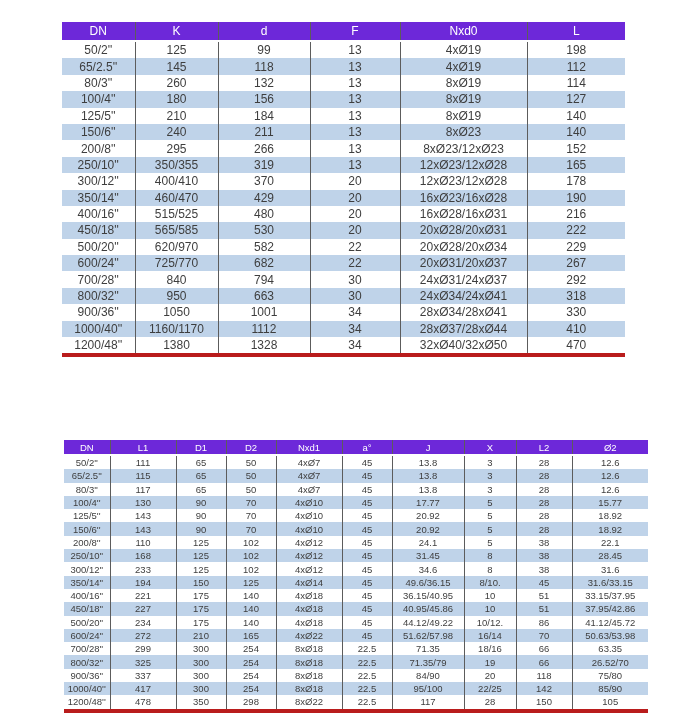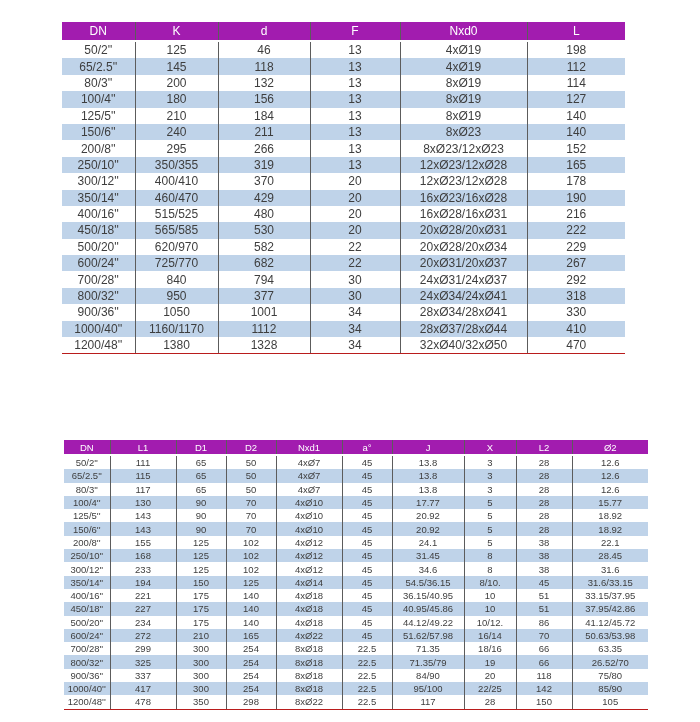--- a/index.html
+++ b/index.html
@@ -20,37 +20,37 @@
     position: absolute;
   }
   th, td {
     text-align: center;
     vertical-align: middle;
     padding: 0;
     overflow: hidden;
     white-space: nowrap;
   }
   th {
-    background: #a21caf;
+    background: #6d28d9;
     color: #ffffff;
     font-weight: normal;
     border-bottom: 2px solid #ffffff;
   }
   td {
     color: #3e3e3e;
     background: #ffffff;
   }
   th:not(:last-child), td:not(:last-child) {
     border-right: 1px solid #5c5c5c;
   }
   tbody tr:nth-child(even) td {
     background: #bfd3e9;
   }
   tbody tr:last-child td {
-    border-bottom: 1px solid #b91c1c;
+    border-bottom: 4px solid #b91c1c;
     margin-top: 8px;
   }
   #table1 {
     left: 62px;
     top: 22px;
     width: 563px;
     font-size: 12px;
   }
   #table1 th { height: 18px; }
   #table1 td { height: 16.4px; }
@@ -82,36 +82,36 @@
         <th>d</th>
         <th>F</th>
         <th>Nxd0</th>
         <th>L</th>
       </tr>
   </thead>
   <tbody>
       <tr>
         <td>50/2''</td>
         <td>125</td>
-        <td>46</td>
+        <td>99</td>
         <td>13</td>
         <td>4xØ19</td>
         <td>198</td>
       </tr>
       <tr>
         <td>65/2.5''</td>
         <td>145</td>
         <td>118</td>
         <td>13</td>
         <td>4xØ19</td>
         <td>112</td>
       </tr>
       <tr>
         <td>80/3''</td>
-        <td>200</td>
+        <td>260</td>
         <td>132</td>
         <td>13</td>
         <td>8xØ19</td>
         <td>114</td>
       </tr>
       <tr>
         <td>100/4''</td>
         <td>180</td>
         <td>156</td>
         <td>13</td>
@@ -202,21 +202,21 @@
         <td>700/28''</td>
         <td>840</td>
         <td>794</td>
         <td>30</td>
         <td>24xØ31/24xØ37</td>
         <td>292</td>
       </tr>
       <tr>
         <td>800/32''</td>
         <td>950</td>
-        <td>377</td>
+        <td>663</td>
         <td>30</td>
         <td>24xØ34/24xØ41</td>
         <td>318</td>
       </tr>
       <tr>
         <td>900/36''</td>
         <td>1050</td>
         <td>1001</td>
         <td>34</td>
         <td>28xØ34/28xØ41</td>
@@ -336,21 +336,21 @@
         <td>70</td>
         <td>4xØ10</td>
         <td>45</td>
         <td>20.92</td>
         <td>5</td>
         <td>28</td>
         <td>18.92</td>
       </tr>
       <tr>
         <td>200/8''</td>
-        <td>155</td>
+        <td>110</td>
         <td>125</td>
         <td>102</td>
         <td>4xØ12</td>
         <td>45</td>
         <td>24.1</td>
         <td>5</td>
         <td>38</td>
         <td>22.1</td>
       </tr>
       <tr>
@@ -377,21 +377,21 @@
         <td>38</td>
         <td>31.6</td>
       </tr>
       <tr>
         <td>350/14''</td>
         <td>194</td>
         <td>150</td>
         <td>125</td>
         <td>4xØ14</td>
         <td>45</td>
-        <td>54.5/36.15</td>
+        <td>49.6/36.15</td>
         <td>8/10.</td>
         <td>45</td>
         <td>31.6/33.15</td>
       </tr>
       <tr>
         <td>400/16''</td>
         <td>221</td>
         <td>175</td>
         <td>140</td>
         <td>4xØ18</td>

